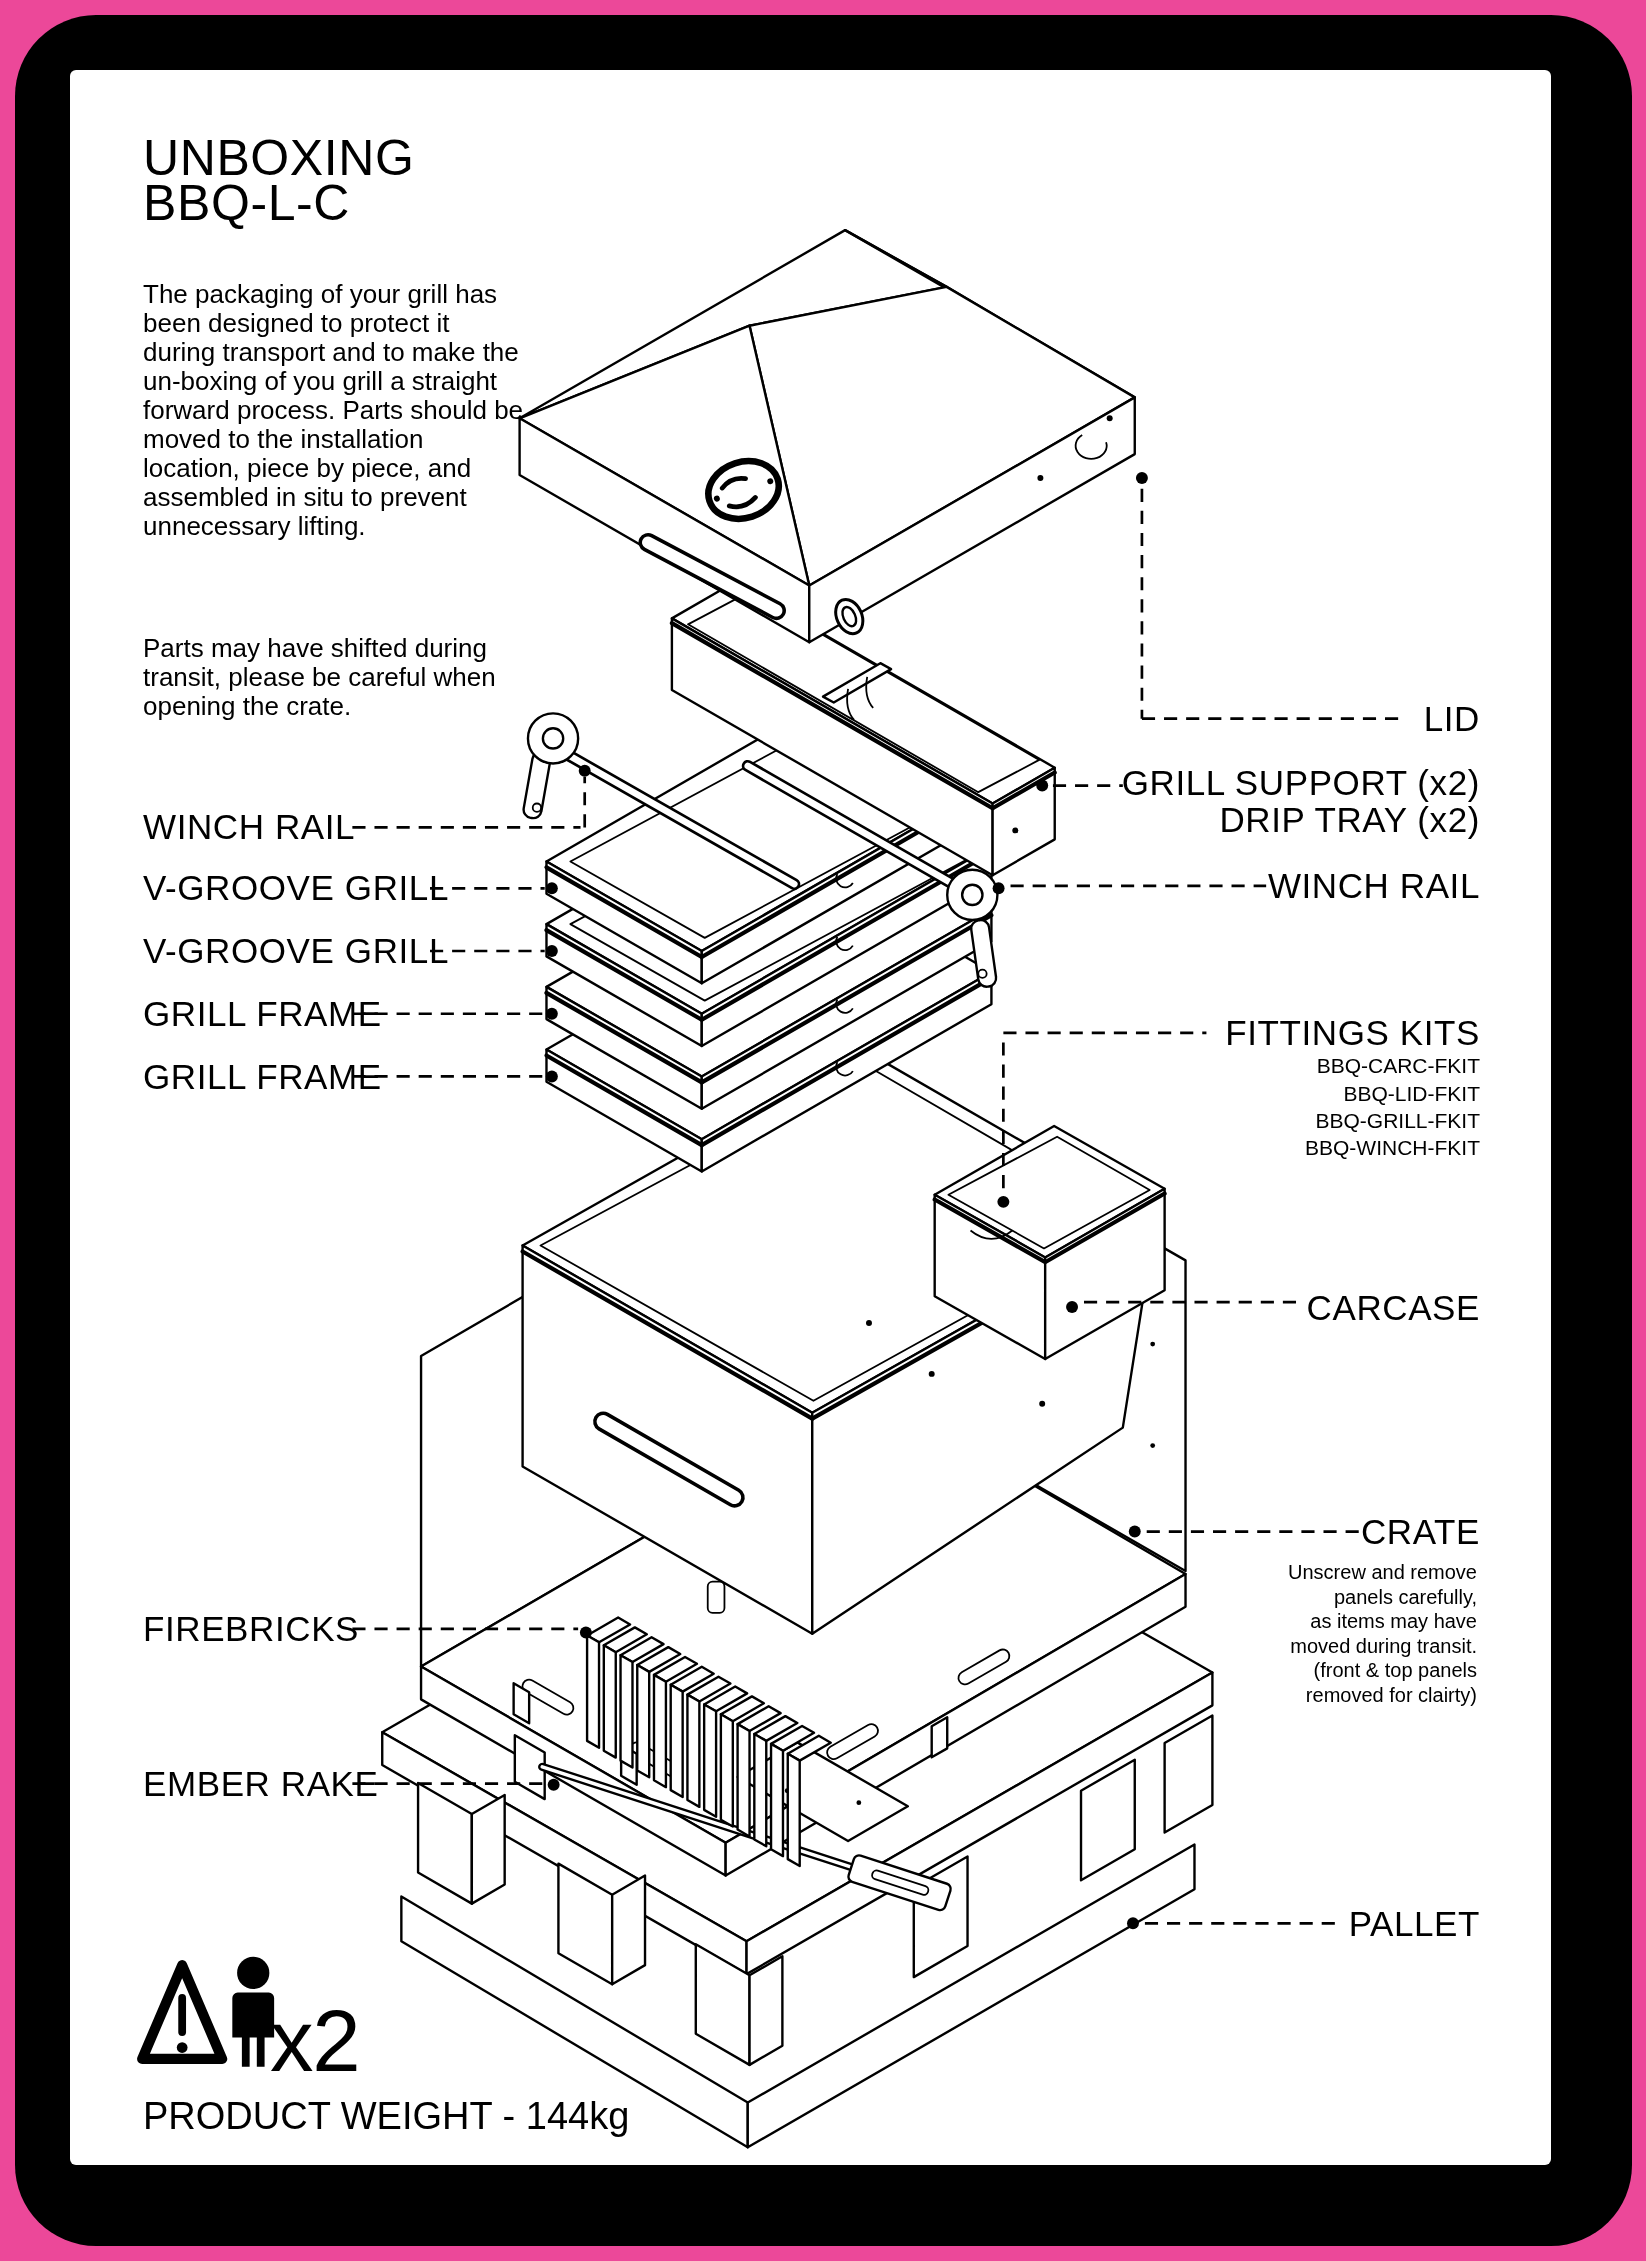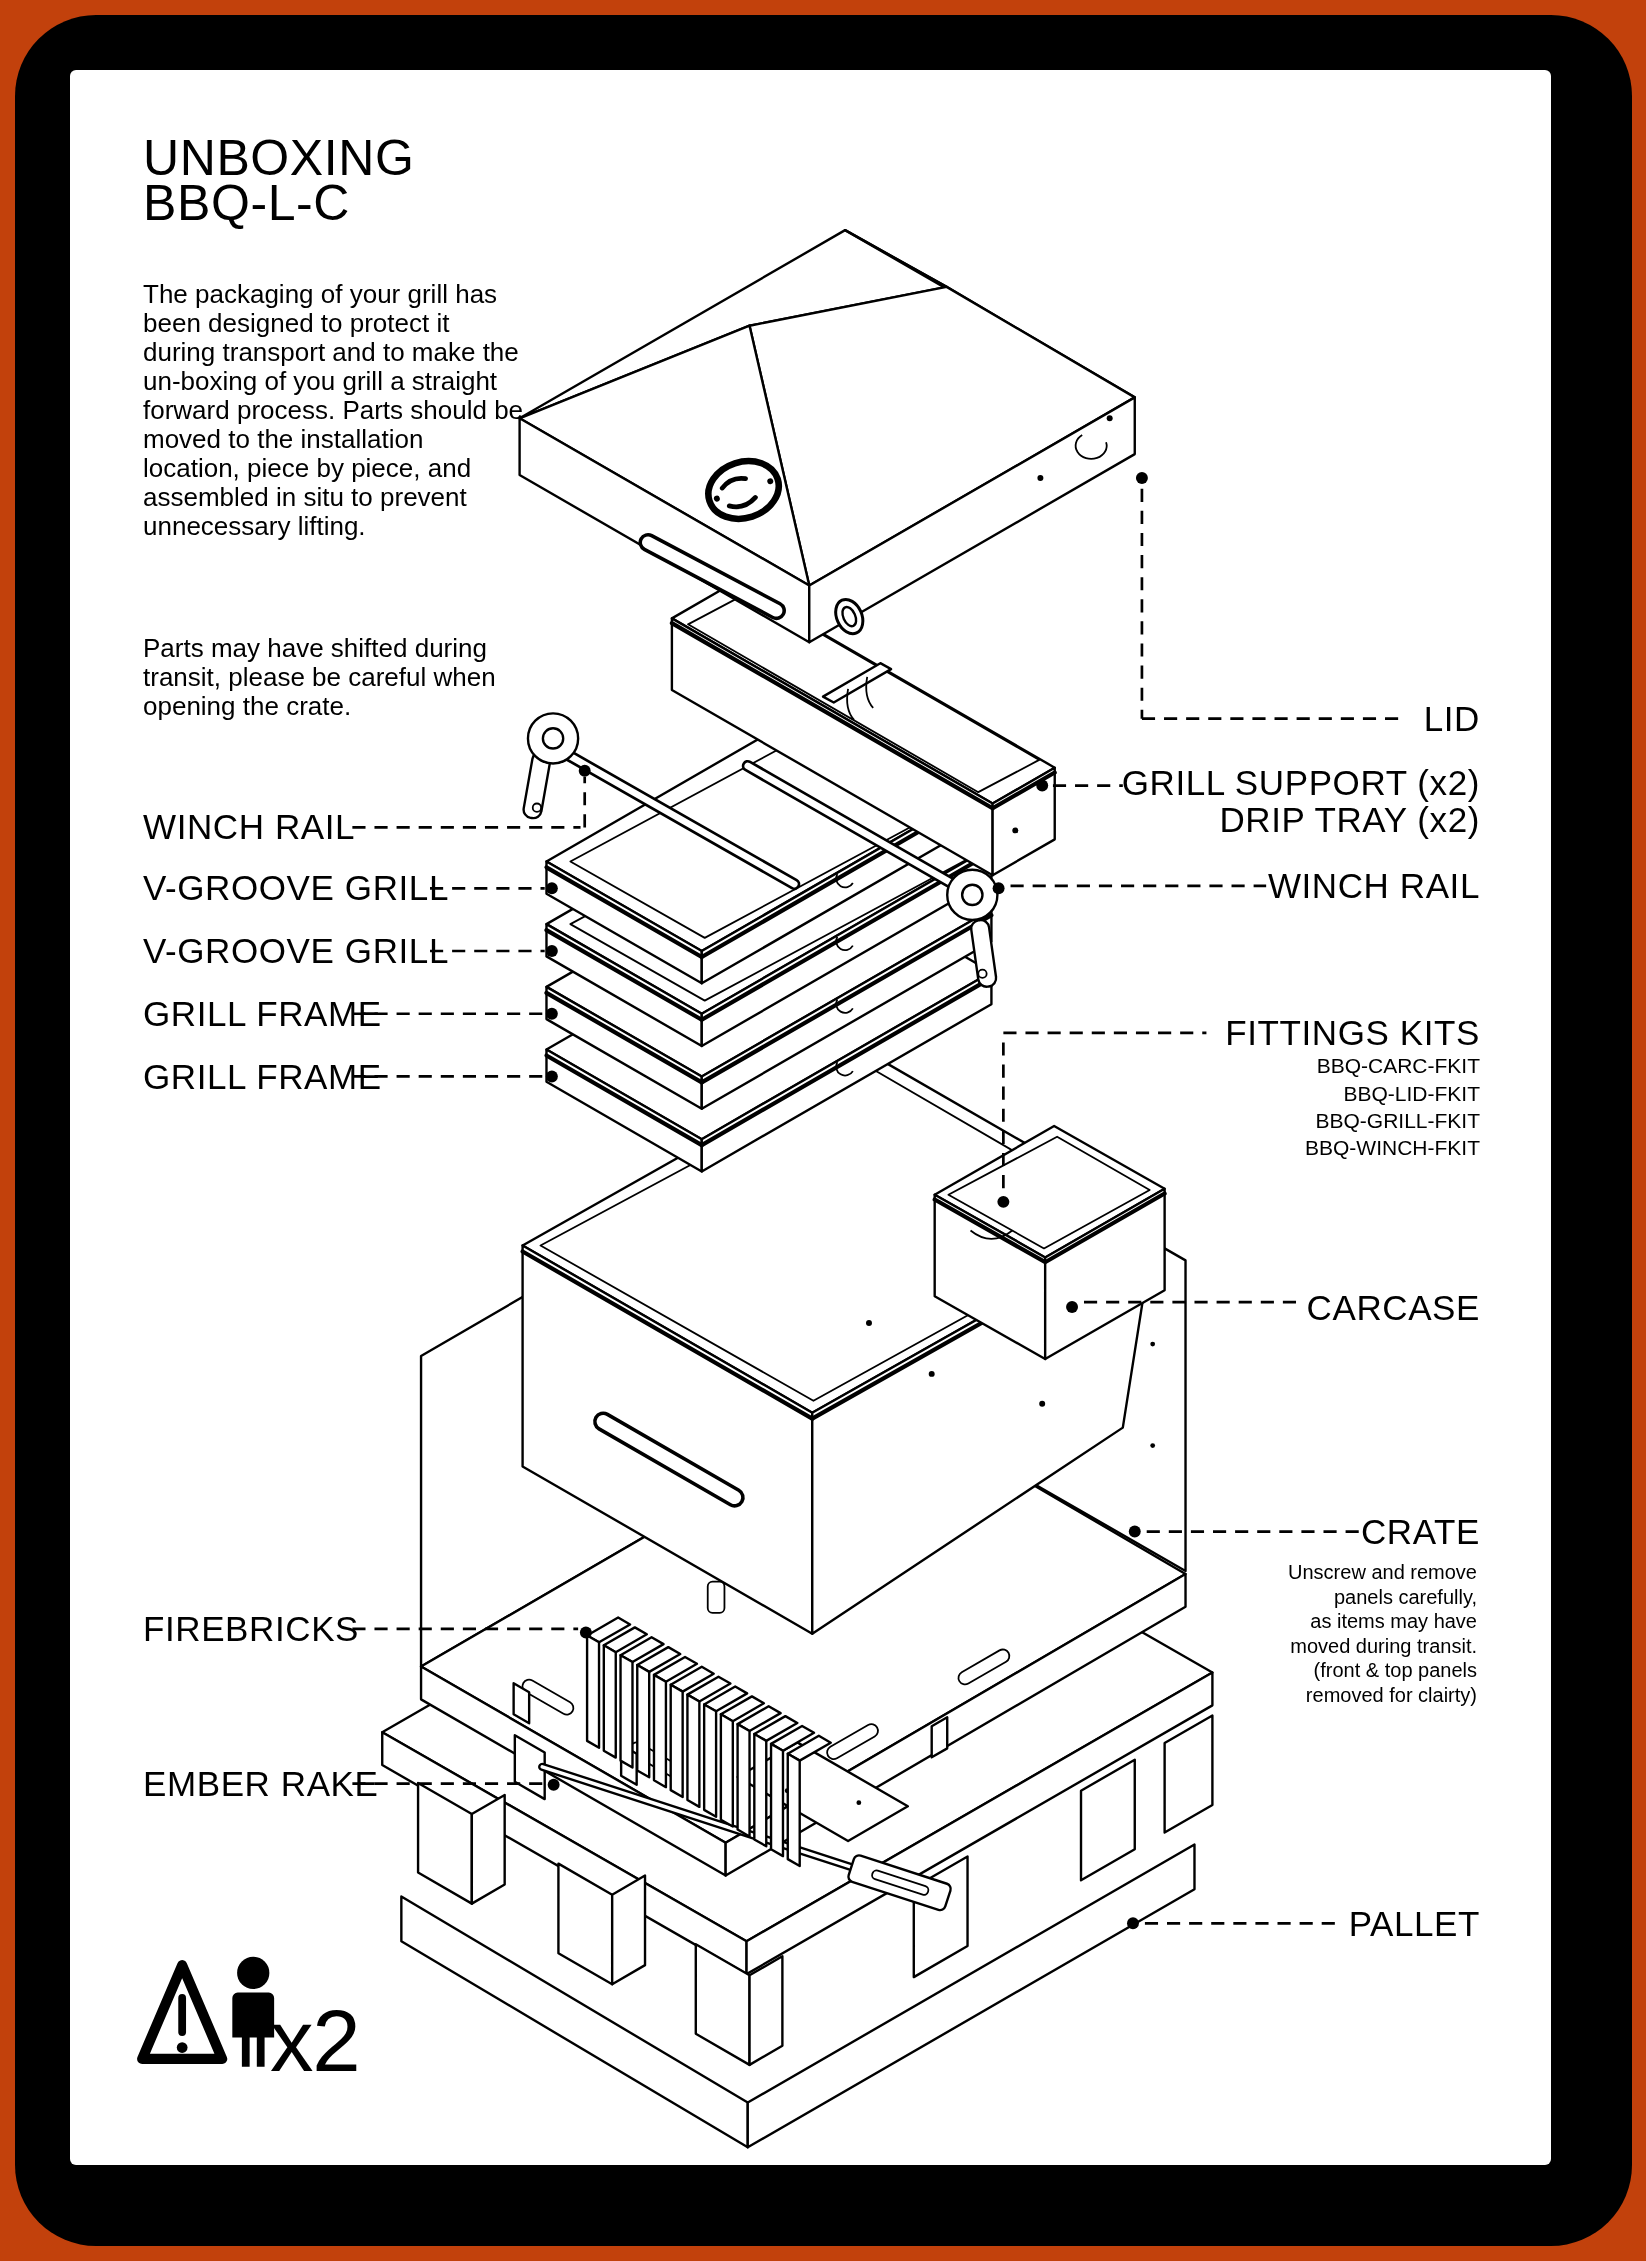--- a/index.html
+++ b/index.html
@@ -1,16 +1,16 @@
 <!DOCTYPE html>
 <html style="font-size:9.6px"><head>
 <meta charset="utf-8">
 <style>
   html,body{margin:0;padding:0;background:#ffffff;}
-  .canvas{position:relative;width:1646px;height:2261px;background:#c2410c;overflow:hidden;
+  .canvas{position:relative;width:1646px;height:2261px;background:#ec4899;overflow:hidden;
           font-family:"Liberation Sans", sans-serif;color:#000;}
   .frame{position:absolute;left:15px;top:15px;width:1617px;height:2231px;background:#000;border-radius:81px;}
   .page{position:absolute;left:70px;top:70px;width:1481px;height:2095px;background:#fff;border-radius:6px;}
   .abs{position:absolute;}
   .title{left:143px;top:136px;font-size:50px;line-height:45px;font-weight:500;letter-spacing:0.6px;white-space:pre-line;}
   .intro{left:143px;width:382px;font-size:26px;line-height:29px;font-weight:400;}
   .lbl{position:absolute;font-size:35px;font-weight:400;letter-spacing:0.6px;white-space:nowrap;transform:translateY(-50%);}
   .lbl-r{right:166px;text-align:right;}
   .sub{position:absolute;right:166px;text-align:right;font-size:21px;line-height:27px;font-weight:400;transform:translateY(-50%);white-space:nowrap;}
   .note{position:absolute;right:169px;text-align:right;font-size:20px;line-height:24.5px;font-weight:400;white-space:pre-line;}
@@ -320,14 +320,15 @@
   <div class="lbl lbl-r" style="top:1532px;">CRATE</div>
   <div class="note" style="top:1552px;margin-top:8px;">Unscrew and remove
 panels carefully,
 as items may have
 moved during transit.
 (front &amp; top panels
 removed for clairty)</div>
   <div class="lbl lbl-r" style="top:1924px;">PALLET</div>
 
   <div class="abs x2">x2</div>
+  <div class="abs weights" style="top:2094px;">PRODUCT WEIGHT - 144kg</div>
 </div>
 
 
 </body></html>

